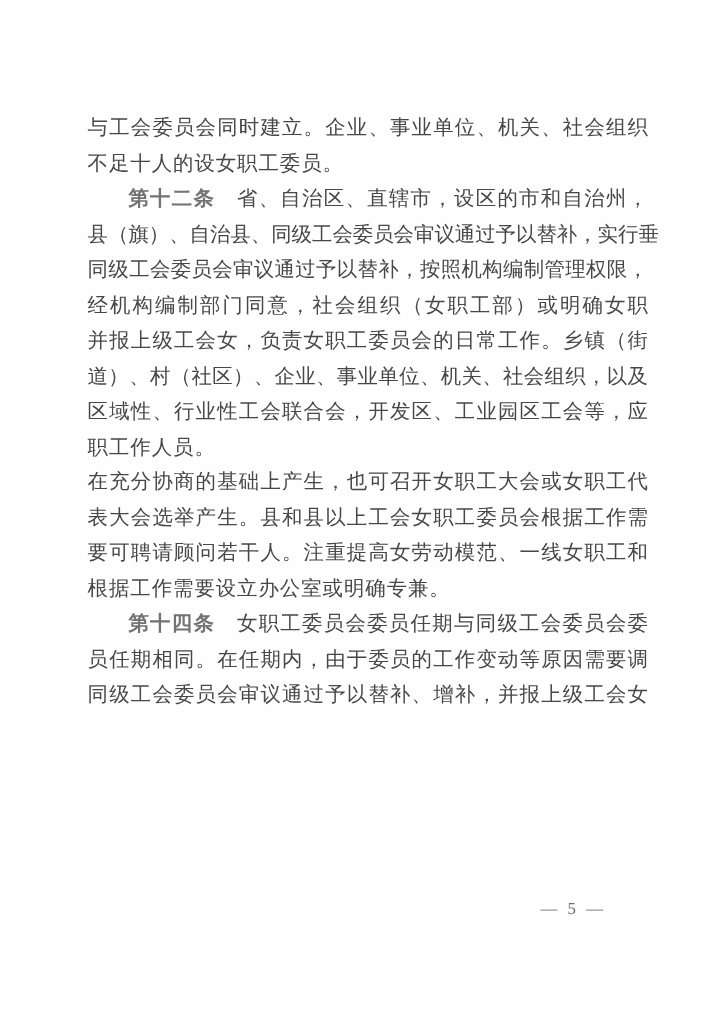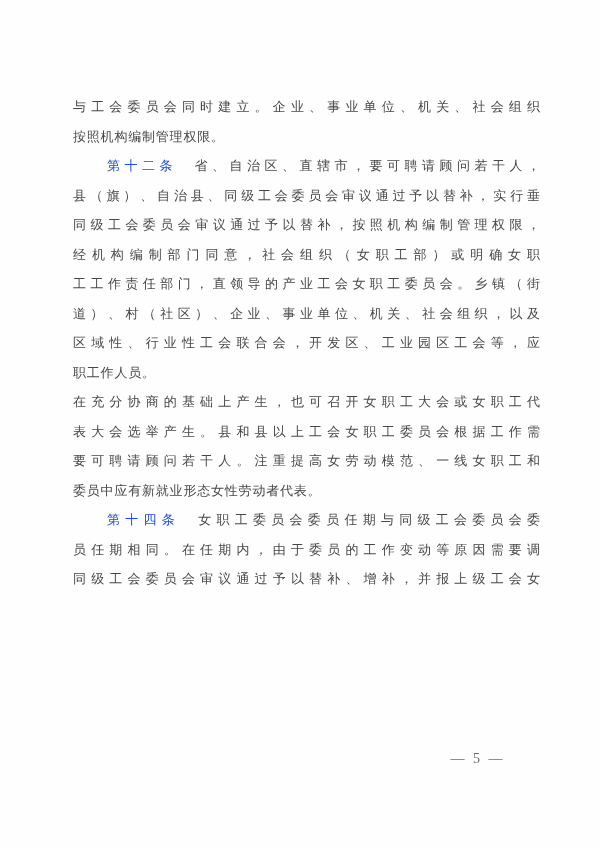--- a/index.html
+++ b/index.html
@@ -13,70 +13,70 @@
     height: 848px;
     background: #fefefe;
     overflow: hidden;
     font-family: "Liberation Serif", "DejaVu Serif", serif;
   }
   .textblock {
     position: absolute;
     left: 73px;
     top: 92px;
     width: 467px;
-    font-size: 13px;
+    font-size: 17px;
     line-height: 29.5px;
     color: #474747;
   }
   .line {
     text-align: justify;
     text-align-last: justify;
     white-space: nowrap;
   }
   .line.last {
     text-align-last: left;
     letter-spacing: 0.8px;
     white-space: normal;
   }
   .line.indent {
     padding-left: 34px;
   }
   .article-no {
-    font-weight: 400;
-    color: #1d4ed8;
+    font-weight: 700;
+    color: #737373;
     font-family: "Liberation Sans", "DejaVu Sans", sans-serif;
   }
   .pagenum {
     position: absolute;
     top: 749px;
     right: 95px;
     font-size: 14px;
     line-height: 20px;
     color: #6a6a6a;
     letter-spacing: 2.5px;
     font-family: "Liberation Serif", "DejaVu Serif", serif;
   }
 </style>
 </head>
 <body>
 
 <div class="page">
   <div class="textblock">
       <div class="line"><span>与工会委员会同时建立。企业、事业单位、机关、社会组织</span></div>
-      <div class="line last"><span>按照机构编制管理权限。</span></div>
-      <div class="line indent"><span class="article-no">第十二条</span><span>　省、自治区、直辖市，要可聘请顾问若干人，</span></div>
+      <div class="line last"><span>不足十人的设女职工委员。</span></div>
+      <div class="line indent"><span class="article-no">第十二条</span><span>　省、自治区、直辖市，设区的市和自治州，</span></div>
       <div class="line"><span>县（旗）、自治县、同级工会委员会审议通过予以替补，实行垂</span></div>
       <div class="line"><span>同级工会委员会审议通过予以替补，按照机构编制管理权限，</span></div>
       <div class="line"><span>经机构编制部门同意，社会组织（女职工部）或明确女职</span></div>
-      <div class="line"><span>工工作责任部门，直领导的产业工会女职工委员会。乡镇（街</span></div>
+      <div class="line"><span>并报上级工会女，负责女职工委员会的日常工作。乡镇（街</span></div>
       <div class="line"><span>道）、村（社区）、企业、事业单位、机关、社会组织，以及</span></div>
       <div class="line"><span>区域性、行业性工会联合会，开发区、工业园区工会等，应</span></div>
       <div class="line last"><span>职工作人员。</span></div>
       <div class="line"><span>在充分协商的基础上产生，也可召开女职工大会或女职工代</span></div>
       <div class="line"><span>表大会选举产生。县和县以上工会女职工委员会根据工作需</span></div>
       <div class="line"><span>要可聘请顾问若干人。注重提高女劳动模范、一线女职工和</span></div>
-      <div class="line last"><span>委员中应有新就业形态女性劳动者代表。</span></div>
+      <div class="line last"><span>根据工作需要设立办公室或明确专兼。</span></div>
       <div class="line indent"><span class="article-no">第十四条</span><span>　女职工委员会委员任期与同级工会委员会委</span></div>
       <div class="line"><span>员任期相同。在任期内，由于委员的工作变动等原因需要调</span></div>
       <div class="line"><span>同级工会委员会审议通过予以替补、增补，并报上级工会女</span></div>
     </div>
   <div class="pagenum">— 5 —</div>
 </div>
 
 </body></html>

